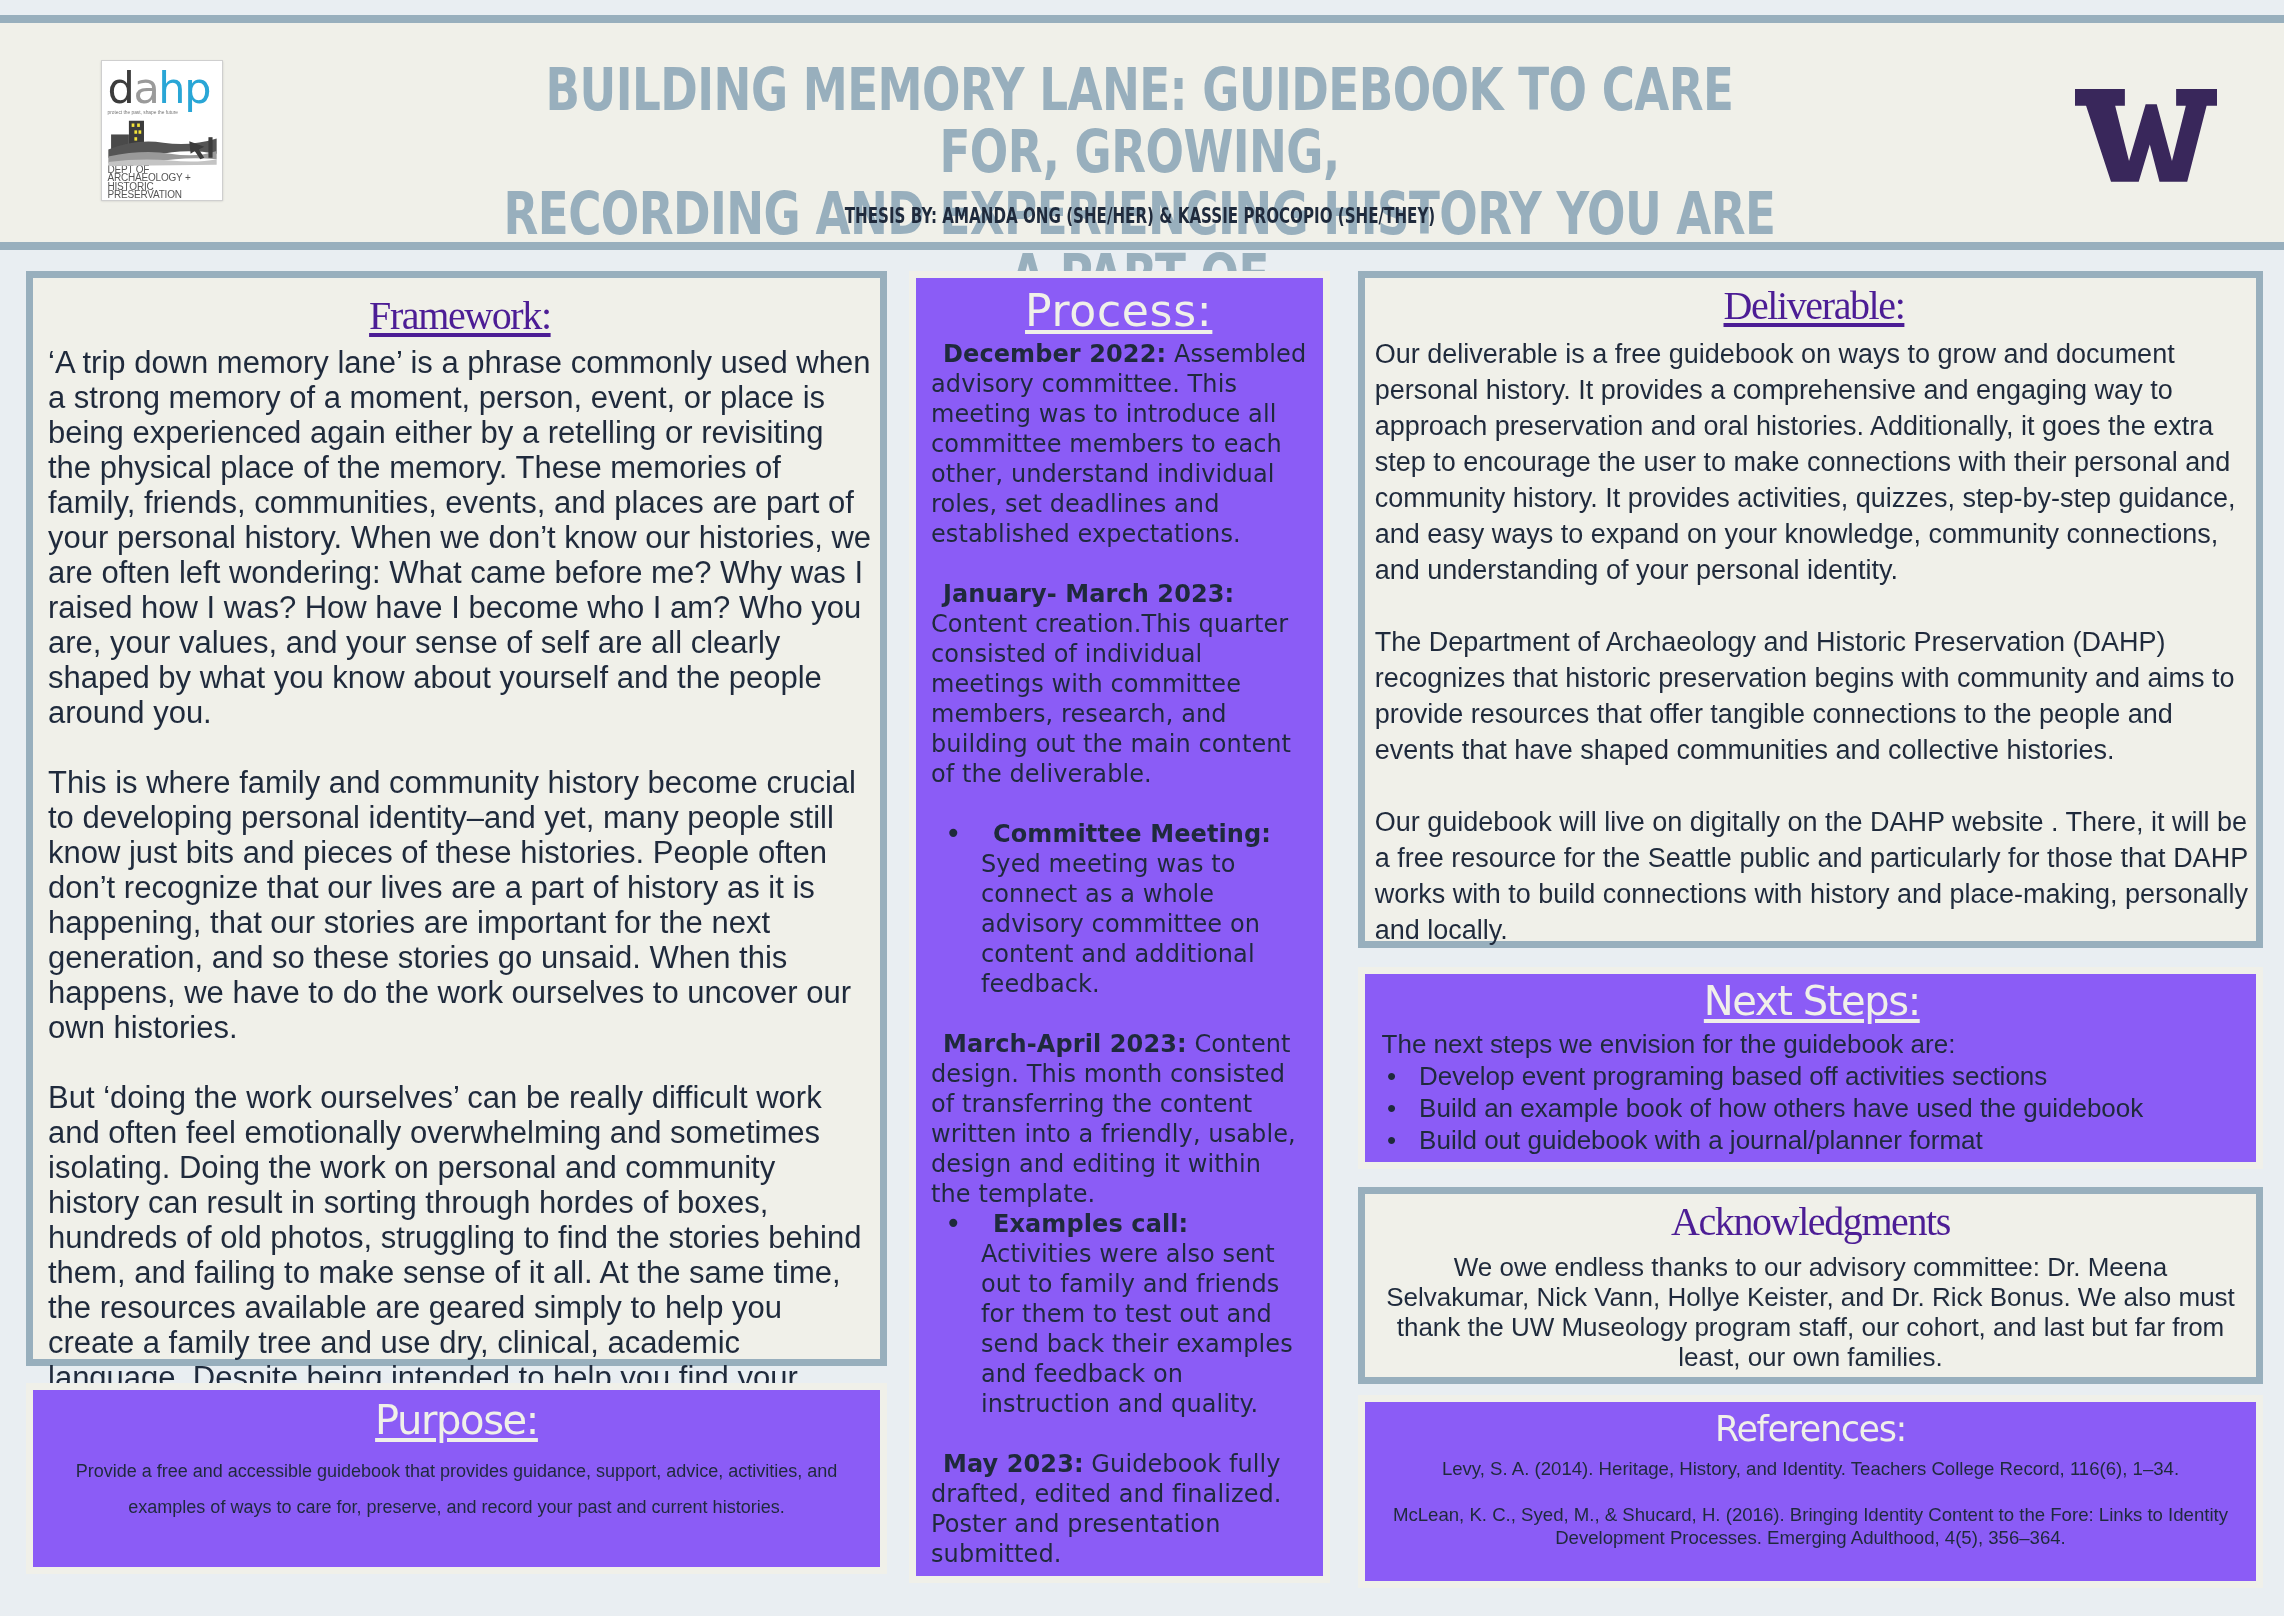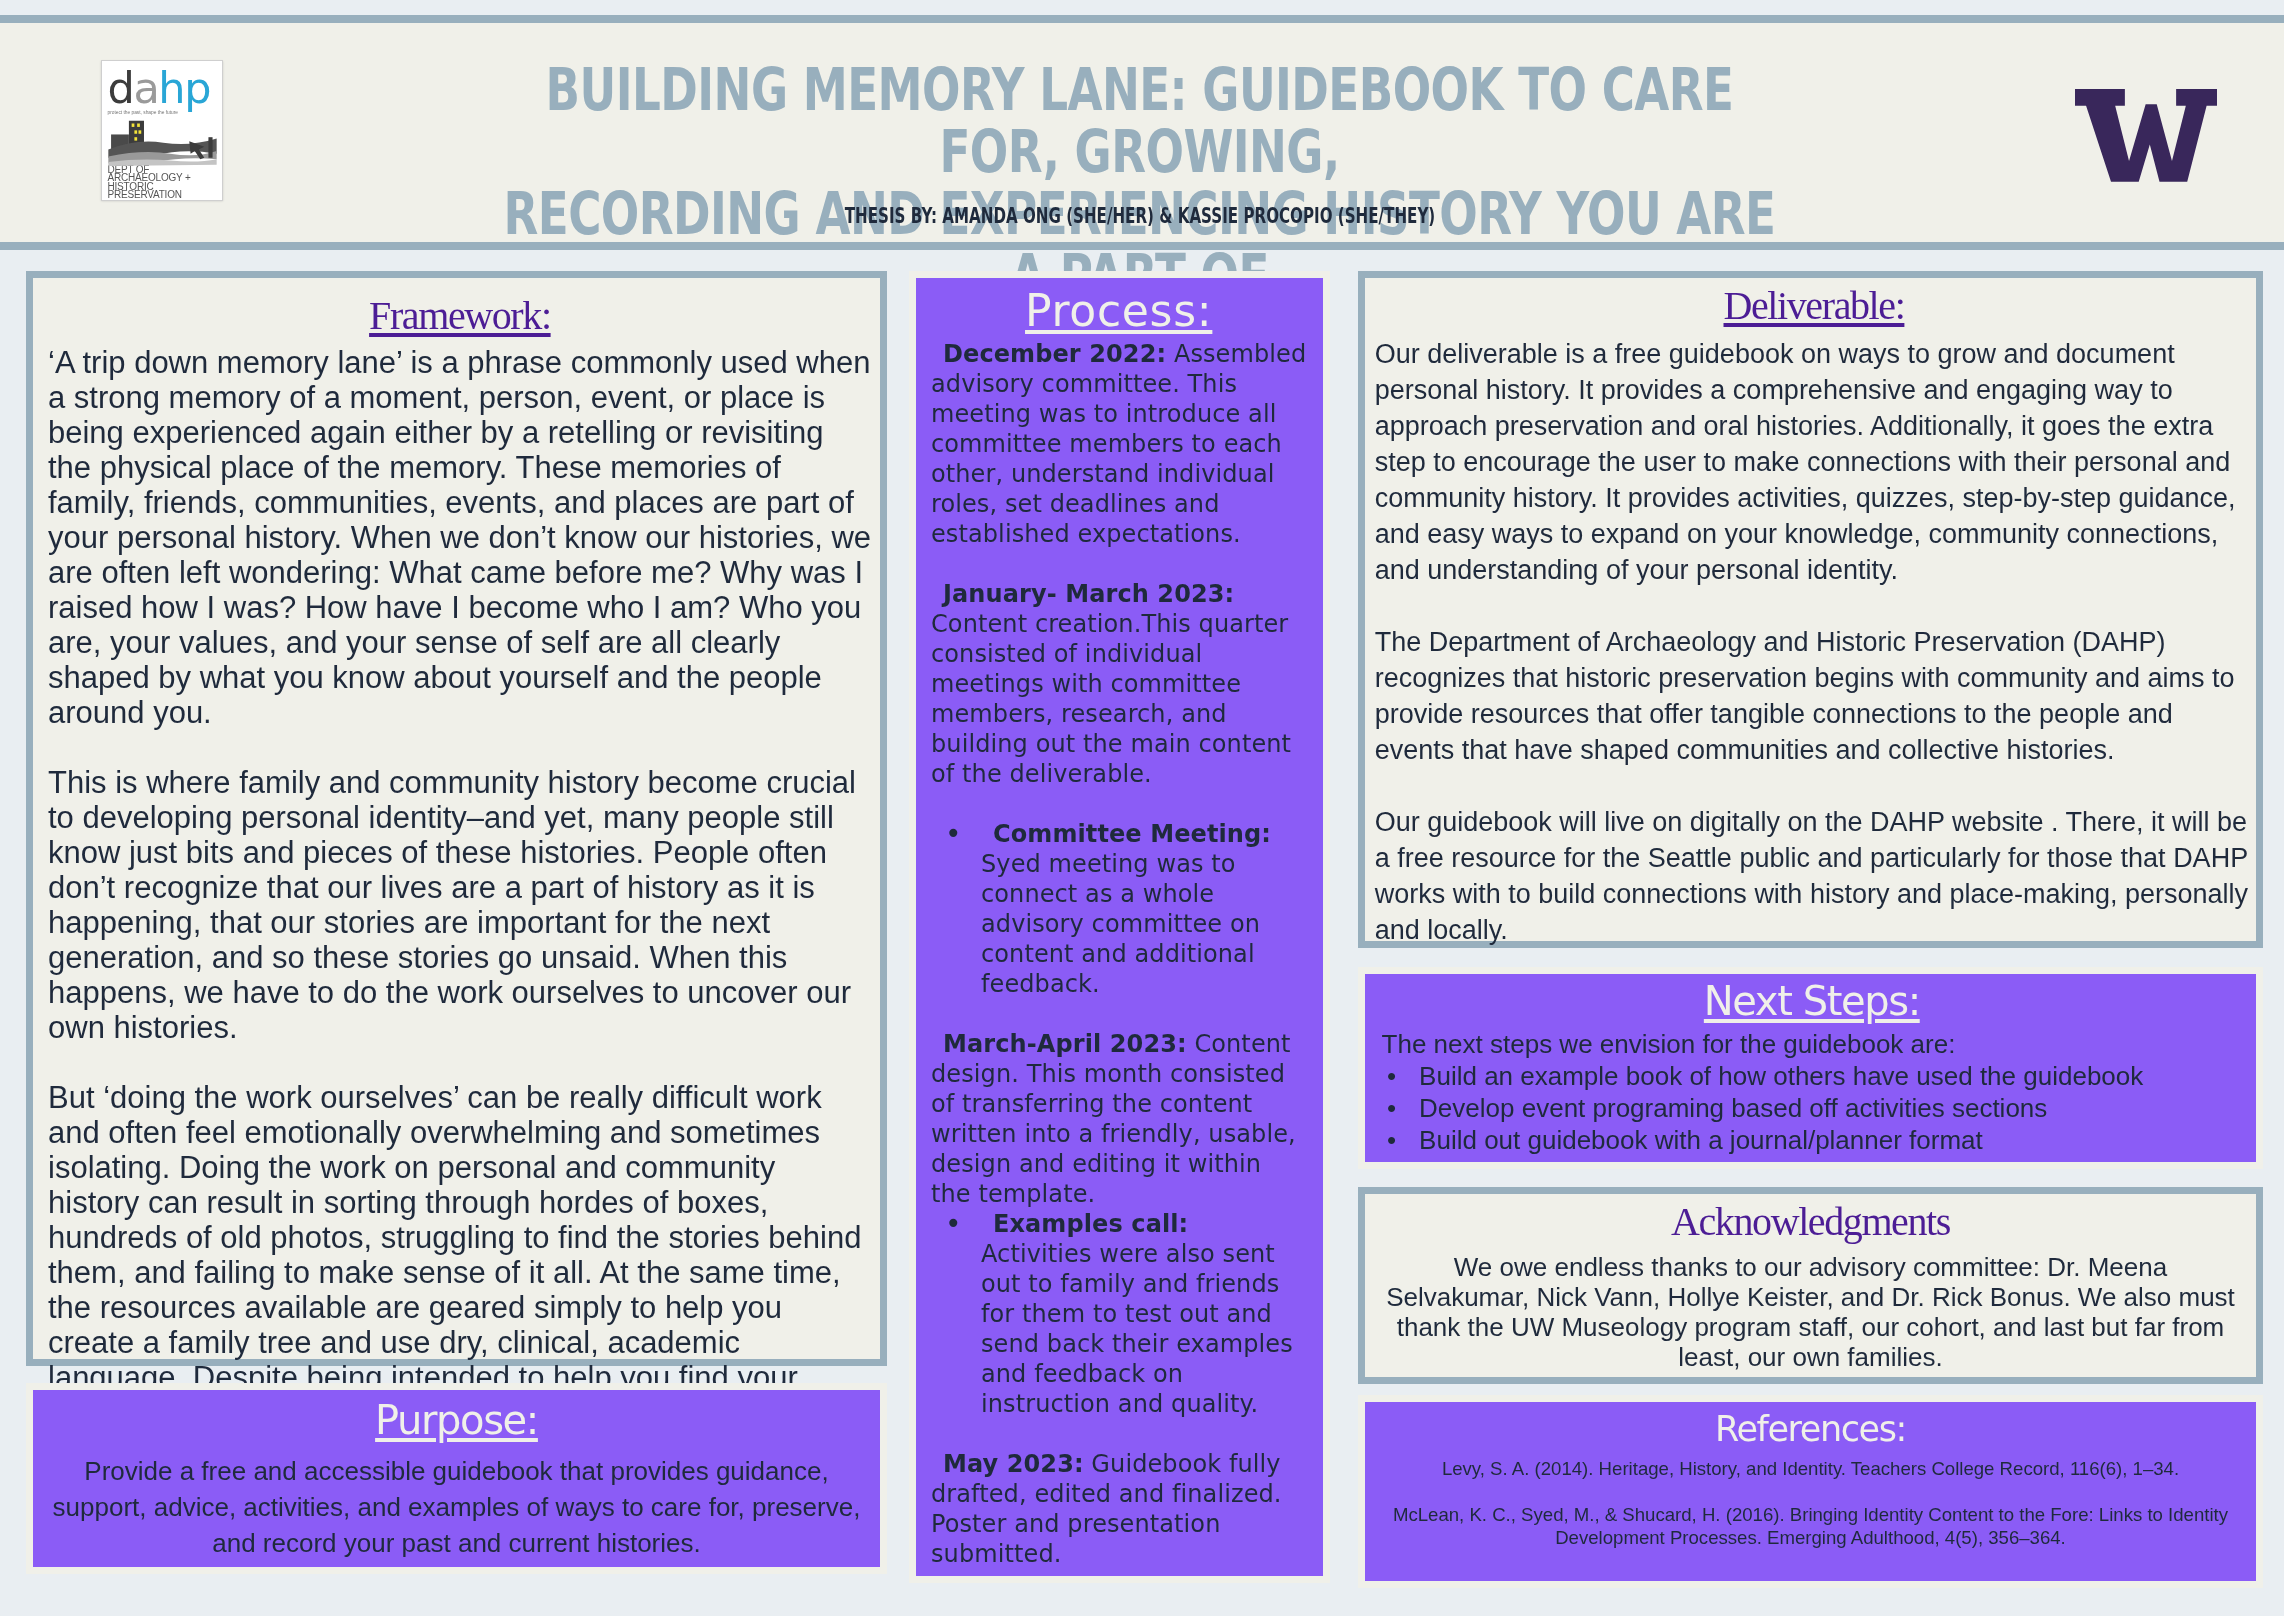--- a/index.html
+++ b/index.html
@@ -57,21 +57,21 @@
   }
   .body-text p { margin-bottom: 35px; }
   .body-text p:last-child { margin-bottom: 0; }
 
   #framework { left: 26px; top: 271px; width: 861px; height: 1095px; padding: 14px 8.3px 0 15px; }
   #framework h2 { margin-bottom: 5.5px; }
   #framework .body-text { font-size: 31px; line-height: 35px; }
 
   #purpose { left: 26px; top: 1383px; width: 861px; height: 191px; padding: 4.1px 14px; text-align: center; }
   #purpose h2 { margin-bottom: 9.7px; margin-top: 2.8px; }
-  #purpose .body-text { font-size: 26px; line-height: 36px; text-align: center; }
+  #purpose .body-text { font-size: 18px; line-height: 36px; text-align: center; }
 
   #process { left: 909px; top: 271px; width: 421px; height: 1312px; padding: 7px 16.6px 0 15px; }
   #process h2 { font-size: 44px; letter-spacing: 0.7px; text-decoration-thickness: 3.5px; margin-bottom: 2.8px; }
   .proc-text { font-family: "DejaVu Sans", sans-serif; font-size: 24px; line-height: 30px; color: #1f2a3c; letter-spacing: 0.1px; }
   .proc-text .block { margin-bottom: 30px; }
   .proc-text b { font-weight: bold; margin-left: 12px; }
   .proc-text ul { list-style: none; margin-left: 14px; }
   .proc-text li { position: relative; padding-left: 36px; }
   .proc-text li::before { content: "\2022"; position: absolute; left: 0; top: 0; font-size: 28px; }
 
@@ -185,22 +185,22 @@
     <p>The Department of Archaeology and Historic Preservation (DAHP) recognizes that historic preservation begins with community and aims to provide resources that offer tangible connections to the people and events that have shaped communities and collective histories.</p>
     <p>Our guidebook will live on digitally on the DAHP website . There, it will be a free resource for the Seattle public and particularly for those that DAHP works with to build connections with history and place-making, personally and locally.</p>
   </div>
 </div>
 
 <div class="panel panel-filled" id="nextsteps">
   <h2>Next Steps:</h2>
   <div class="body-text">
     <div>The next steps we envision for the guidebook are:</div>
     <ul>
+      <li>Develop event programing based off activities sections</li>
       <li>Build an example book of how others have used the guidebook</li>
-      <li>Develop event programing based off activities sections</li>
       <li>Build out guidebook with a journal/planner format</li>
     </ul>
   </div>
 </div>
 
 <div class="panel panel-outline" id="ack">
   <h2>Acknowledgments</h2>
   <div class="body-text">We owe endless thanks to our advisory committee: Dr. Meena Selvakumar, Nick Vann, Hollye Keister, and Dr. Rick Bonus. We also must thank the UW Museology program staff, our cohort, and last but far from least, our own families.</div>
 </div>
 

